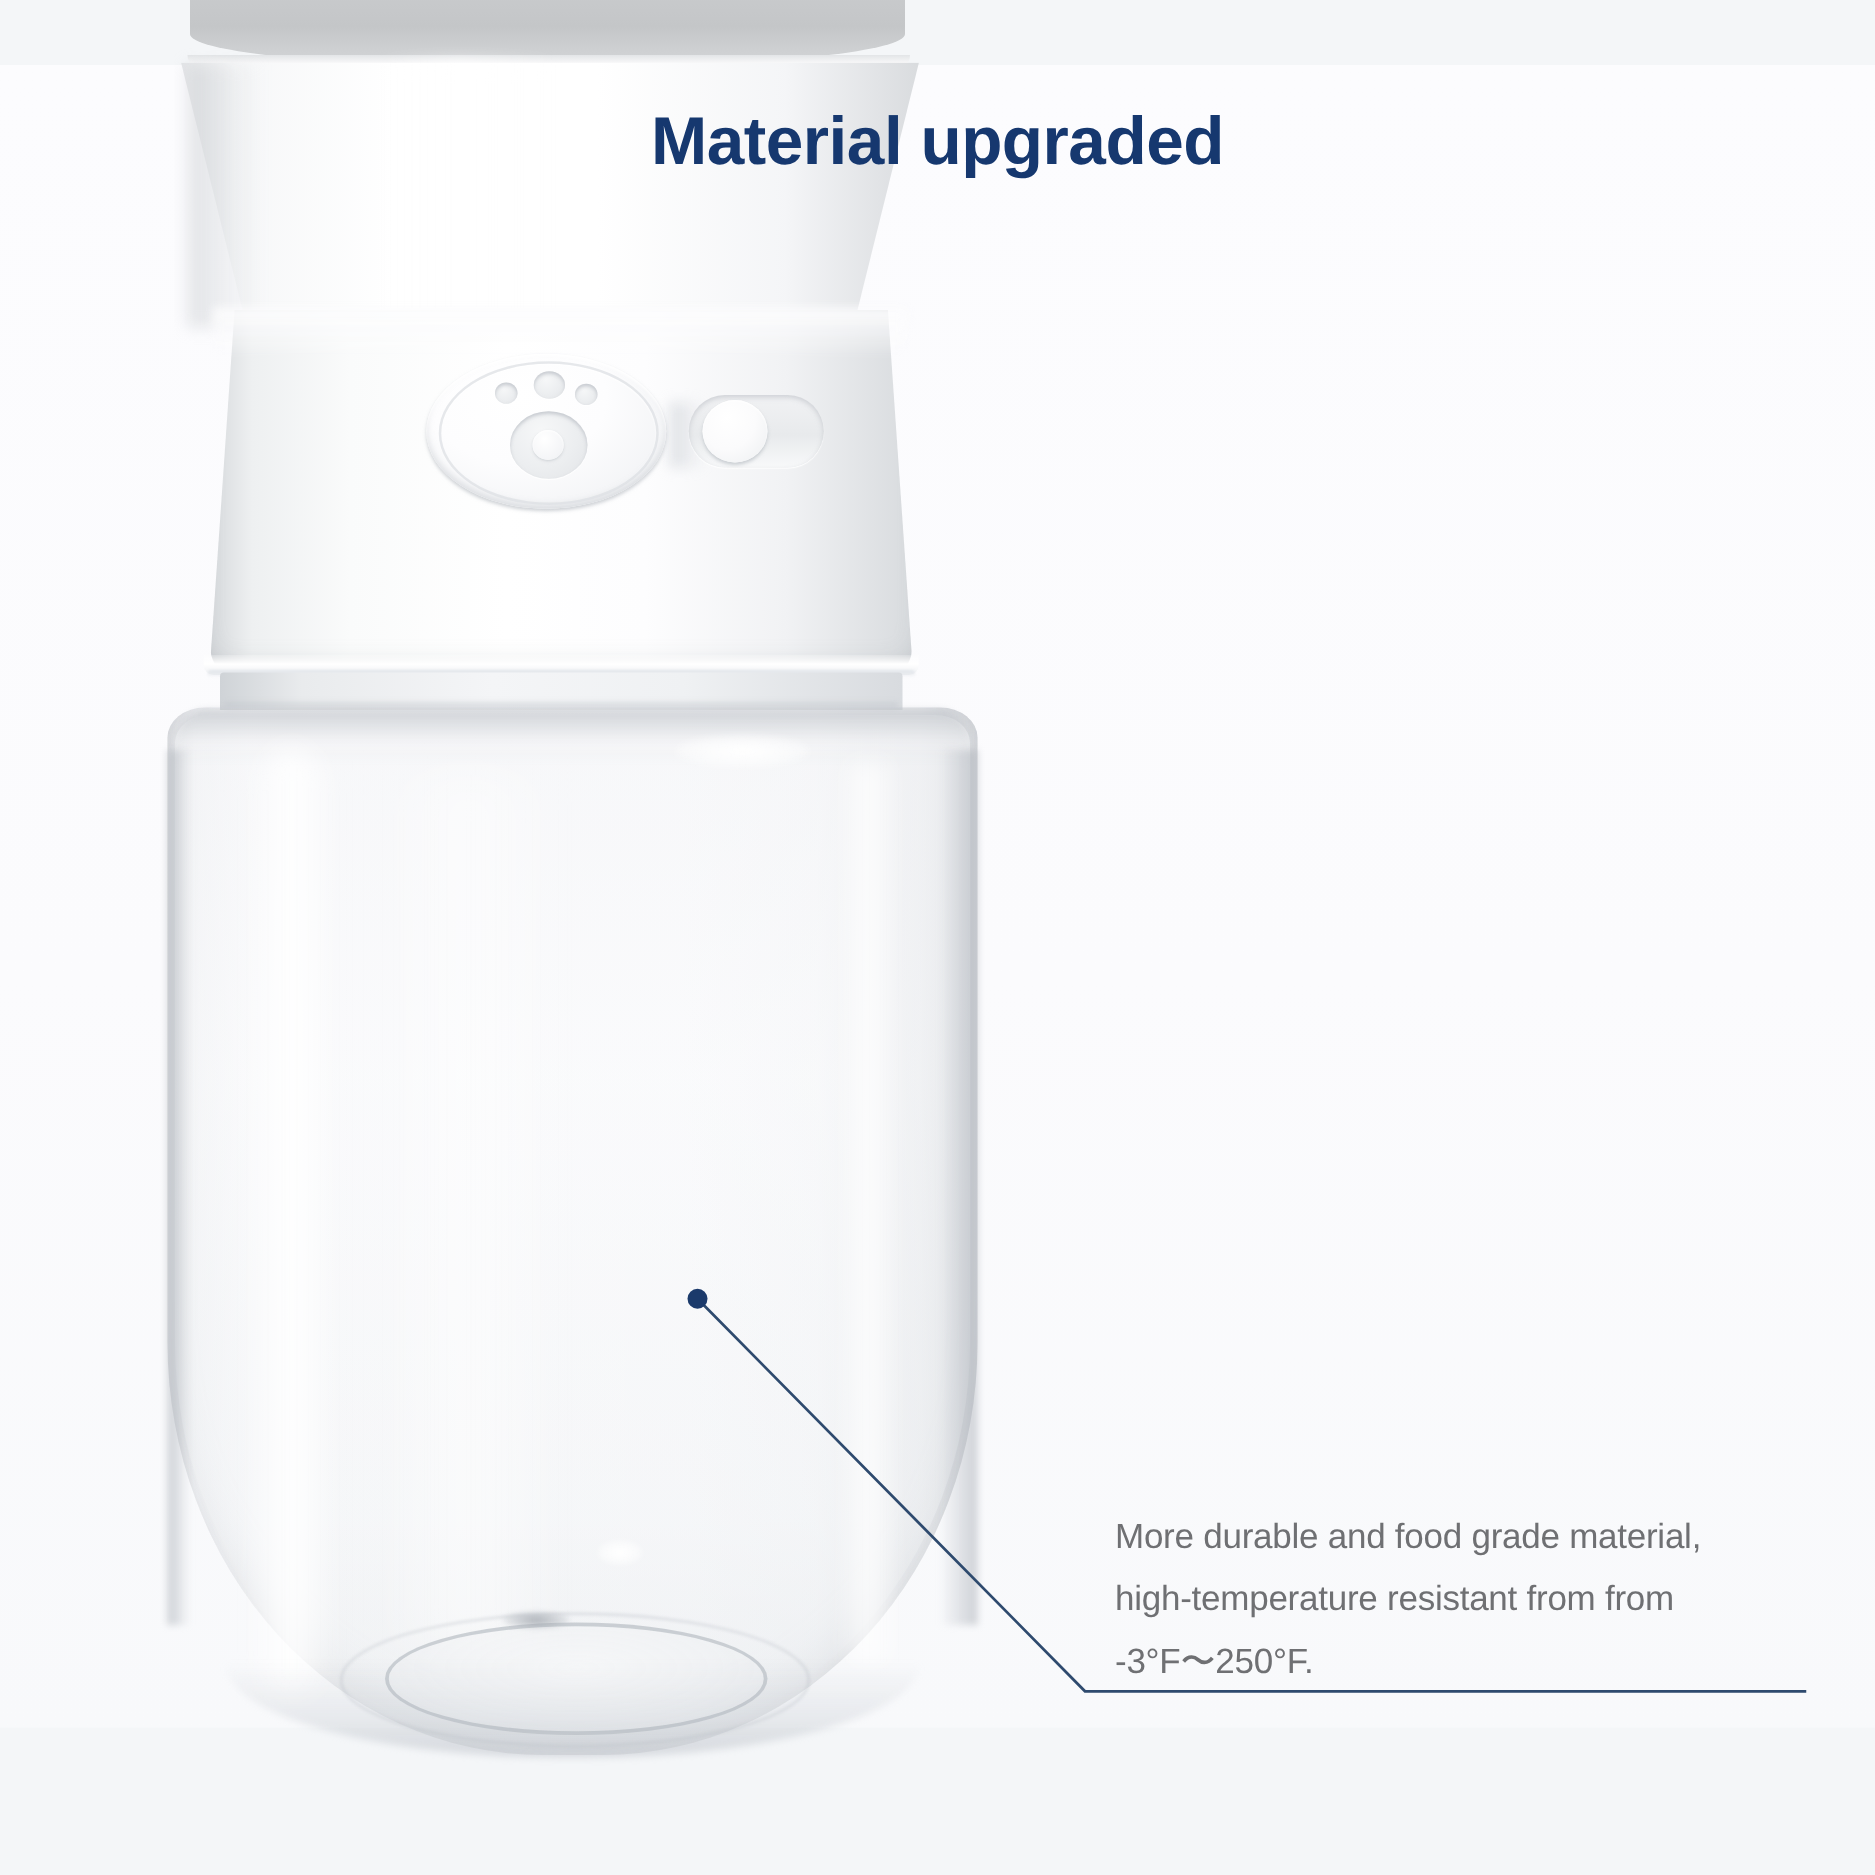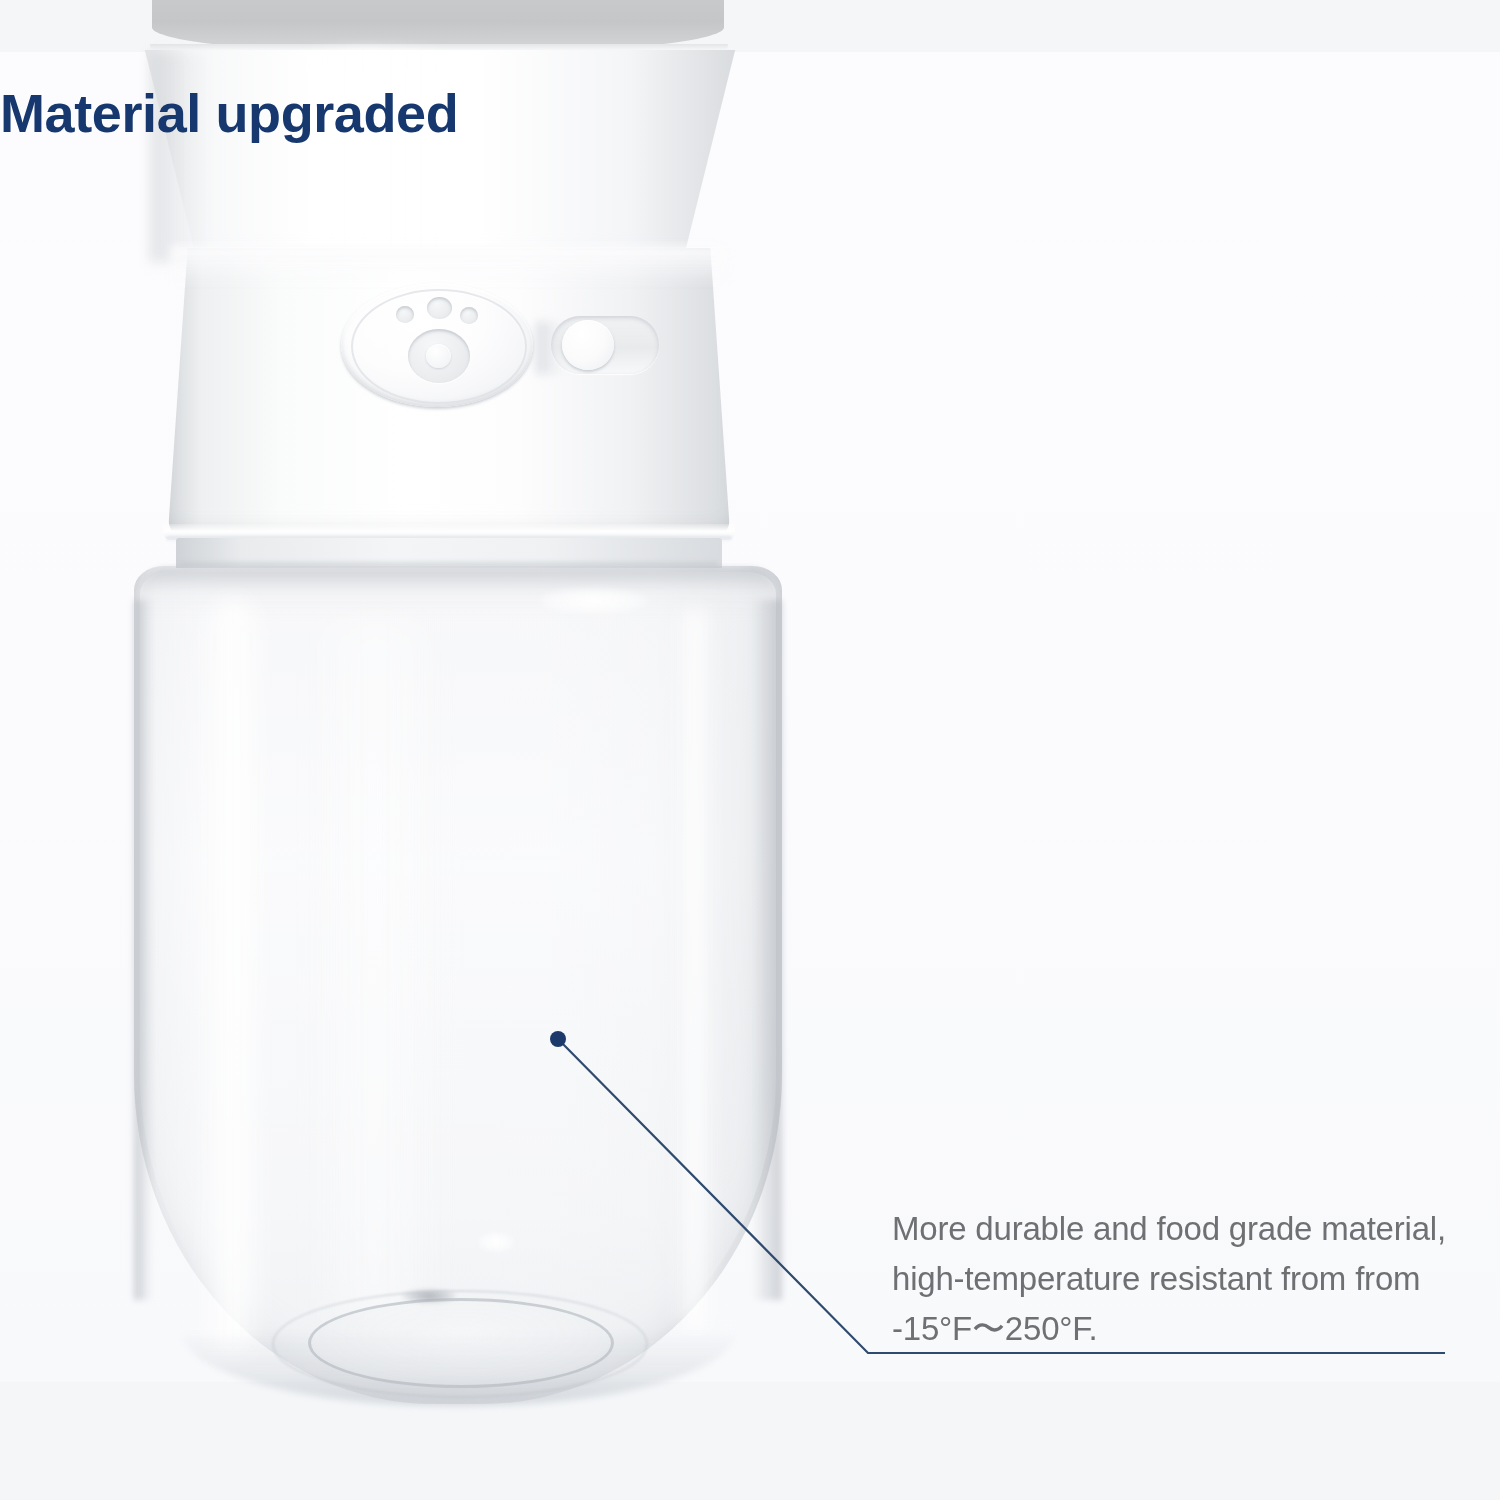--- a/index.html
+++ b/index.html
@@ -338,20 +338,21 @@
     border-radius: 0 0 270px 270px / 0 0 76px 76px;
     background: linear-gradient(180deg, rgba(255,255,255,0) 0%, rgba(196,201,208,.3) 55%, rgba(178,184,192,.45) 100%);
     filter: blur(3px);
   }
 
   
   .title {
     position: absolute;
     left: 0; top: 82px;
     width: 1500px;
+    text-align: center;
     font-size: 54px;
     font-weight: bold;
     letter-spacing: -0.4px;
     color: #16386f;
     white-space: nowrap;
   }
   .subtitle {
     position: absolute;
     left: 0; top: 166px;
     width: 1500px;
@@ -367,21 +368,21 @@
   .callout-svg {
     position: absolute;
     left: 0; top: 0;
     width: 1500px; height: 1500px;
     pointer-events: none;
   }
   .callout-text {
     position: absolute;
     left: 892px; top: 1204px;
     width: 570px;
-    font-size: 33px;
+    font-size: 28px;
     line-height: 50px;
     color: #6f7073;
     letter-spacing: -0.2px;
   }
   .callout-text .ln { display: block; white-space: nowrap; }
 </style>
 </head>
 <body>
 
 <div id="stage">
@@ -439,16 +440,16 @@
   <div class="title" style="color: rgb(22, 56, 111);">Material upgraded</div>
 
   <svg class="callout-svg" viewBox="0 0 1500 1500">
     <polyline id="leader-path" fill="none" stroke="#2e4a6e" stroke-width="2.2" stroke-linejoin="miter" points="558,1039 868,1353 1445,1353"></polyline>
     <circle id="leader-dot" cx="558" cy="1039" r="8" fill="#1b3a6b"></circle>
   </svg>
 
   <div class="callout-text" style="color: rgb(111, 112, 115);">
     <span class="ln">More durable and food grade material,</span>
     <span class="ln">high-temperature resistant from from</span>
-    <span class="ln">-15°F〜250°F.</span>
+    <span class="ln">-3°F〜250°F.</span>
   </div>
 
 </div>
 
 </body></html>

